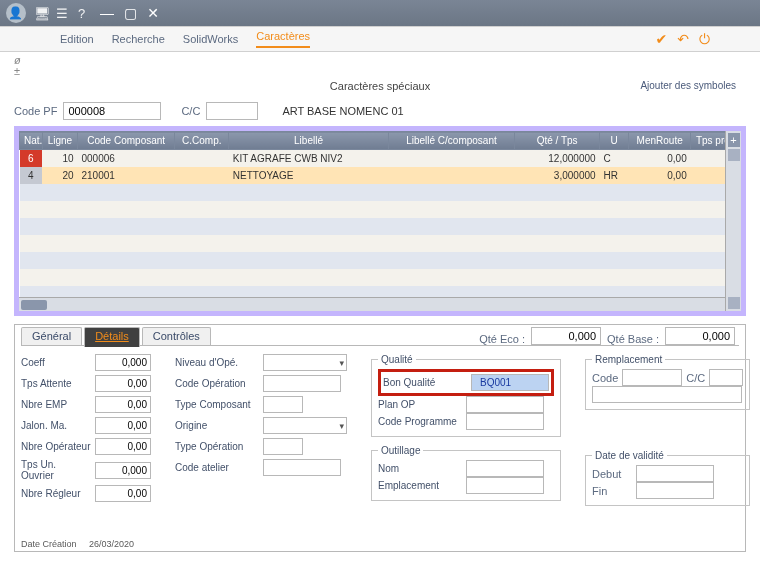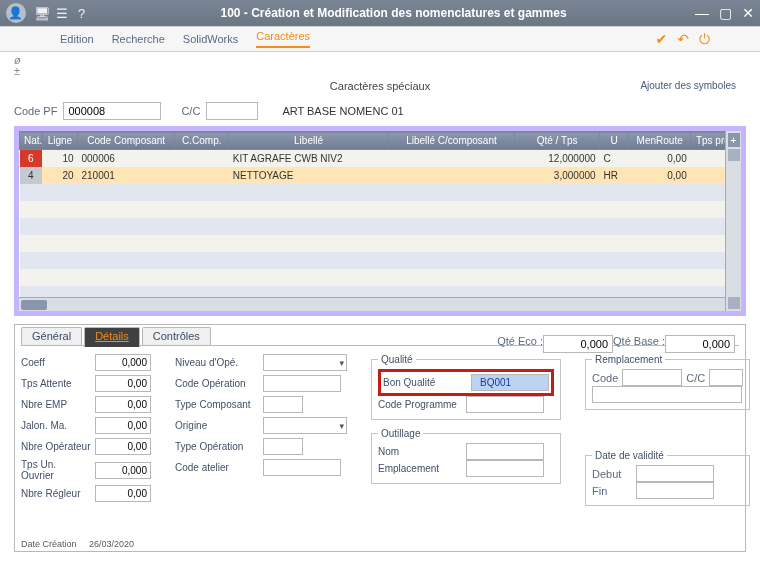--- a/index.html
+++ b/index.html
@@ -123,21 +123,21 @@
     border-bottom: none;
     border-radius: 2px 2px 0 0;
     padding: 2px 10px;
     font-size:11px;
     background:#f0f0f0;
     color:#3a4a68;
     cursor:pointer;
     margin-right:2px;
   }
   .tabs2 .tab.active { background:#404040; color:#f28c1a; height:20px;text-decoration:underline; }
-  .qte-row { position:absolute; right:10px; top:10px; display:flex; gap:0; align-items:flex-start; }
+  .qte-row { position:absolute; right:10px; top:2px; display:flex; gap:6px; align-items:flex-end; }
   .detail-cols { display:flex; gap:24px; padding-top:8px; }
   .col { display:flex; flex-direction:column; gap:4px; }
   .field { display:flex; align-items:center; gap:4px; }
   .field .lbl { width:70px; color:#425069; font-size:10px; }
   .field .lbl2 { width:84px; color:#425069; font-size:10px; }
   .field input.nf { width:56px; text-align:right; border:1px solid #b8b8b8; height:17px; font-size:10px; padding:0 3px; }
   .field input.tf2 { width:78px; text-align:left; border:1px solid #b8b8b8; height:17px; font-size:10px; padding:0 8px; }
   .dd { width: 84px; height:17px; border:1px solid #b8b8b8; display:flex; align-items:center; justify-content:flex-end; padding:0 2px; font-size:9px; color:#666; background:#fff;}
   .dd .arw { font-size:9px; color:#555; }
   fieldset.grp {
@@ -161,21 +161,20 @@
   .col4 { width: 180px; }
 </style>
 </head>
 <body>
 
 <div class="titlebar">
   <div class="avatar">👤</div>
   <div class="ticon">🖥</div>
   <div class="ticon">☰</div>
   <div class="ticon">?</div>
-  <div class="title">100 - Création et Modification des nomenclatures et gammes</div>
   <div class="winbtns">
     <span>—</span>
     <span>▢</span>
     <span>✕</span>
   </div>
 </div>
 
 <div class="menubar">
   <span class="mitem">Edition</span>
   <span class="mitem">Recherche</span>
@@ -448,20 +447,24 @@
     </div>
 
     <div class="col col3">
       <fieldset class="grp">
         <legend>Qualité</legend>
         <div class="field highlight-red" style="padding:2px">
             <span class="lbl2">Bon Qualité</span>
             <input class="tf2" style="background: rgb(188, 211, 242); color: rgb(26, 58, 160);" value="BQ001">
           </div>
         <div class="field">
+            <span class="lbl2">Plan OP</span>
+            <input class="tf2" value="" style="">
+          </div>
+        <div class="field">
             <span class="lbl2">Code Programme</span>
             <input class="tf2" value="" style="">
           </div>
       </fieldset>
       <fieldset class="grp">
         <legend>Outillage</legend>
         <div class="field">
             <span class="lbl2">Nom</span>
             <input class="tf2" value="" style="">
           </div>

